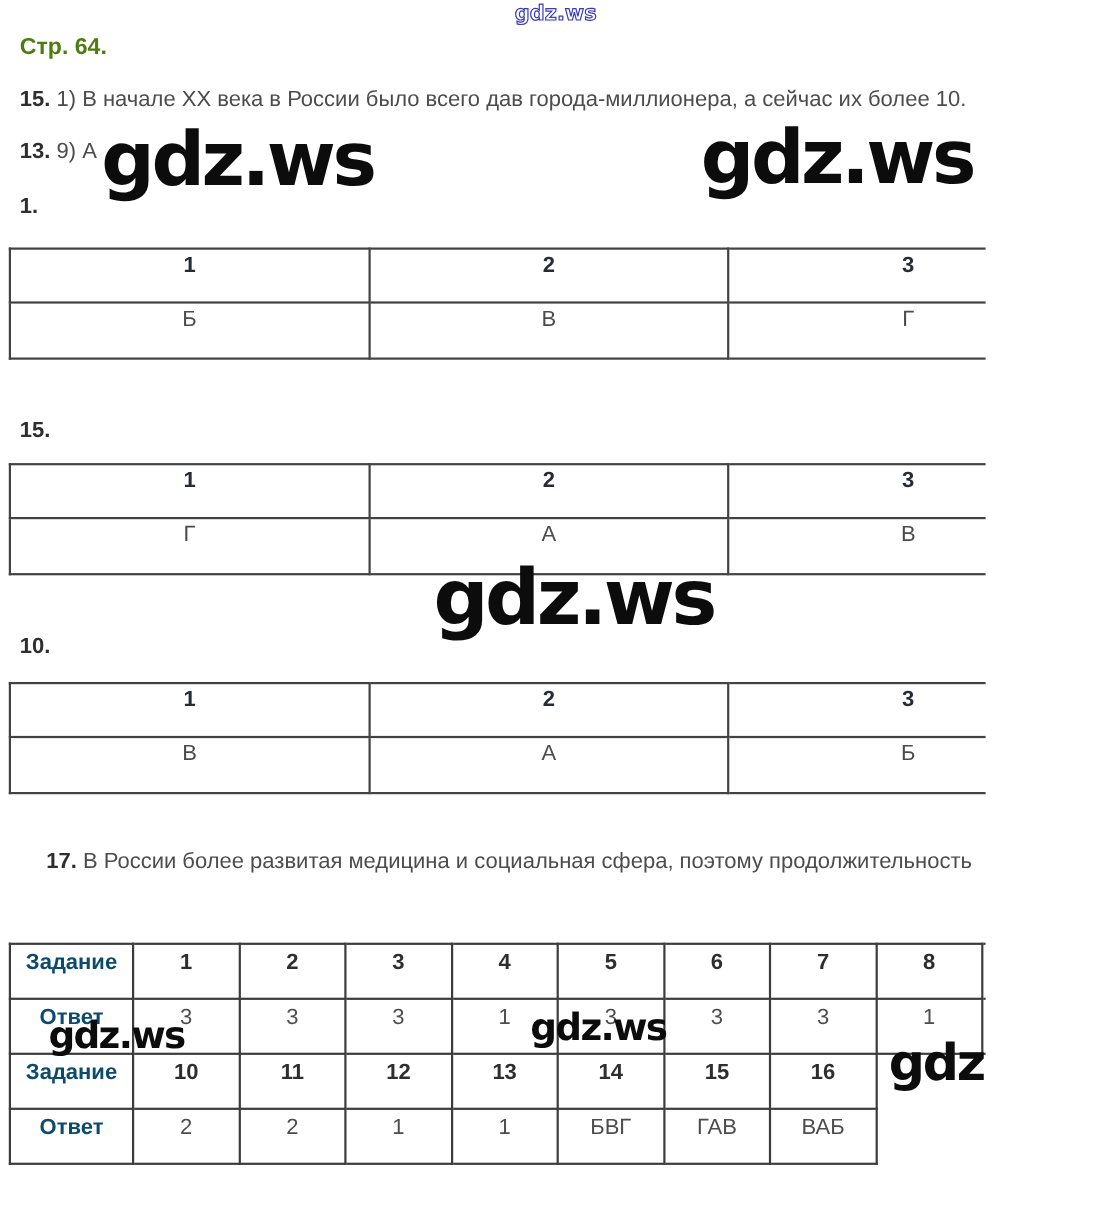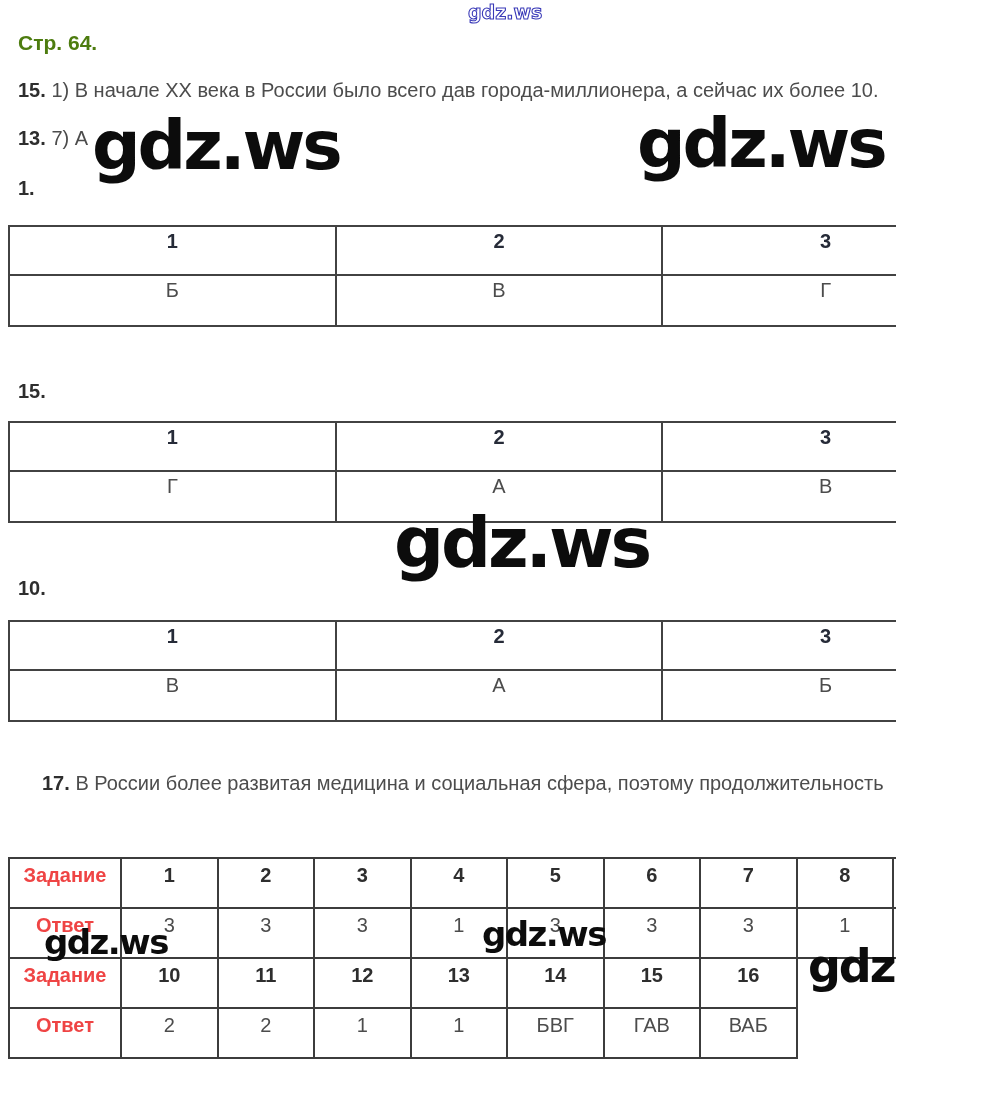--- a/index.html
+++ b/index.html
@@ -79,21 +79,21 @@
     table-layout: fixed;
   }
   table.grid td {
     border: 2px solid #3c3c3c;
     text-align: center;
     vertical-align: top;
     padding: 5px 0 0 0;
     height: 43px;
     font-size: 20px;
   }
-  table.grid td.lbl { font-weight: 700; color: #ef4444; }
+  table.grid td.lbl { font-weight: 700; color: #0c4a6e; }
   table.grid td.num { font-weight: 700; color: #2e2e2e; }
   table.grid td.ansc { color: #4c4c4c; }
   table.grid td.ghost { border: none; background: transparent; }
 
   
   .p17-line {
     left: 18px;
     font-size: 20px; color: #4c4c4c;
     white-space: nowrap;
     margin-left: 24px;
@@ -103,21 +103,21 @@
 <body>
 
 <div class="page">
 
   <div class="abs wm wm-top">gdz.ws</div>
 
   <div class="abs heading">Стр. 64.</div>
 
   <div class="abs task-line" style="top:79px"><b class="tnum">15.</b> <span>1) В начале ХХ века в России было всего дав города-миллионера, а сейчас их более 10.</span></div>
 
-  <div class="abs task-line" style="top:127px"><b class="tnum">13.</b> <span>7) А</span></div>
+  <div class="abs task-line" style="top:127px"><b class="tnum">13.</b> <span>9) А</span></div>
 
   <div class="abs wm wm1">gdz.ws</div>
   <div class="abs wm wm2">gdz.ws</div>
 
   <div class="abs task-line" style="top:177px"><b class="tnum">1.</b></div>
 
   <table class="ctable" style="top:225px">
     <tbody>
         <tr class="r-hdr">
       <td>1</td>

